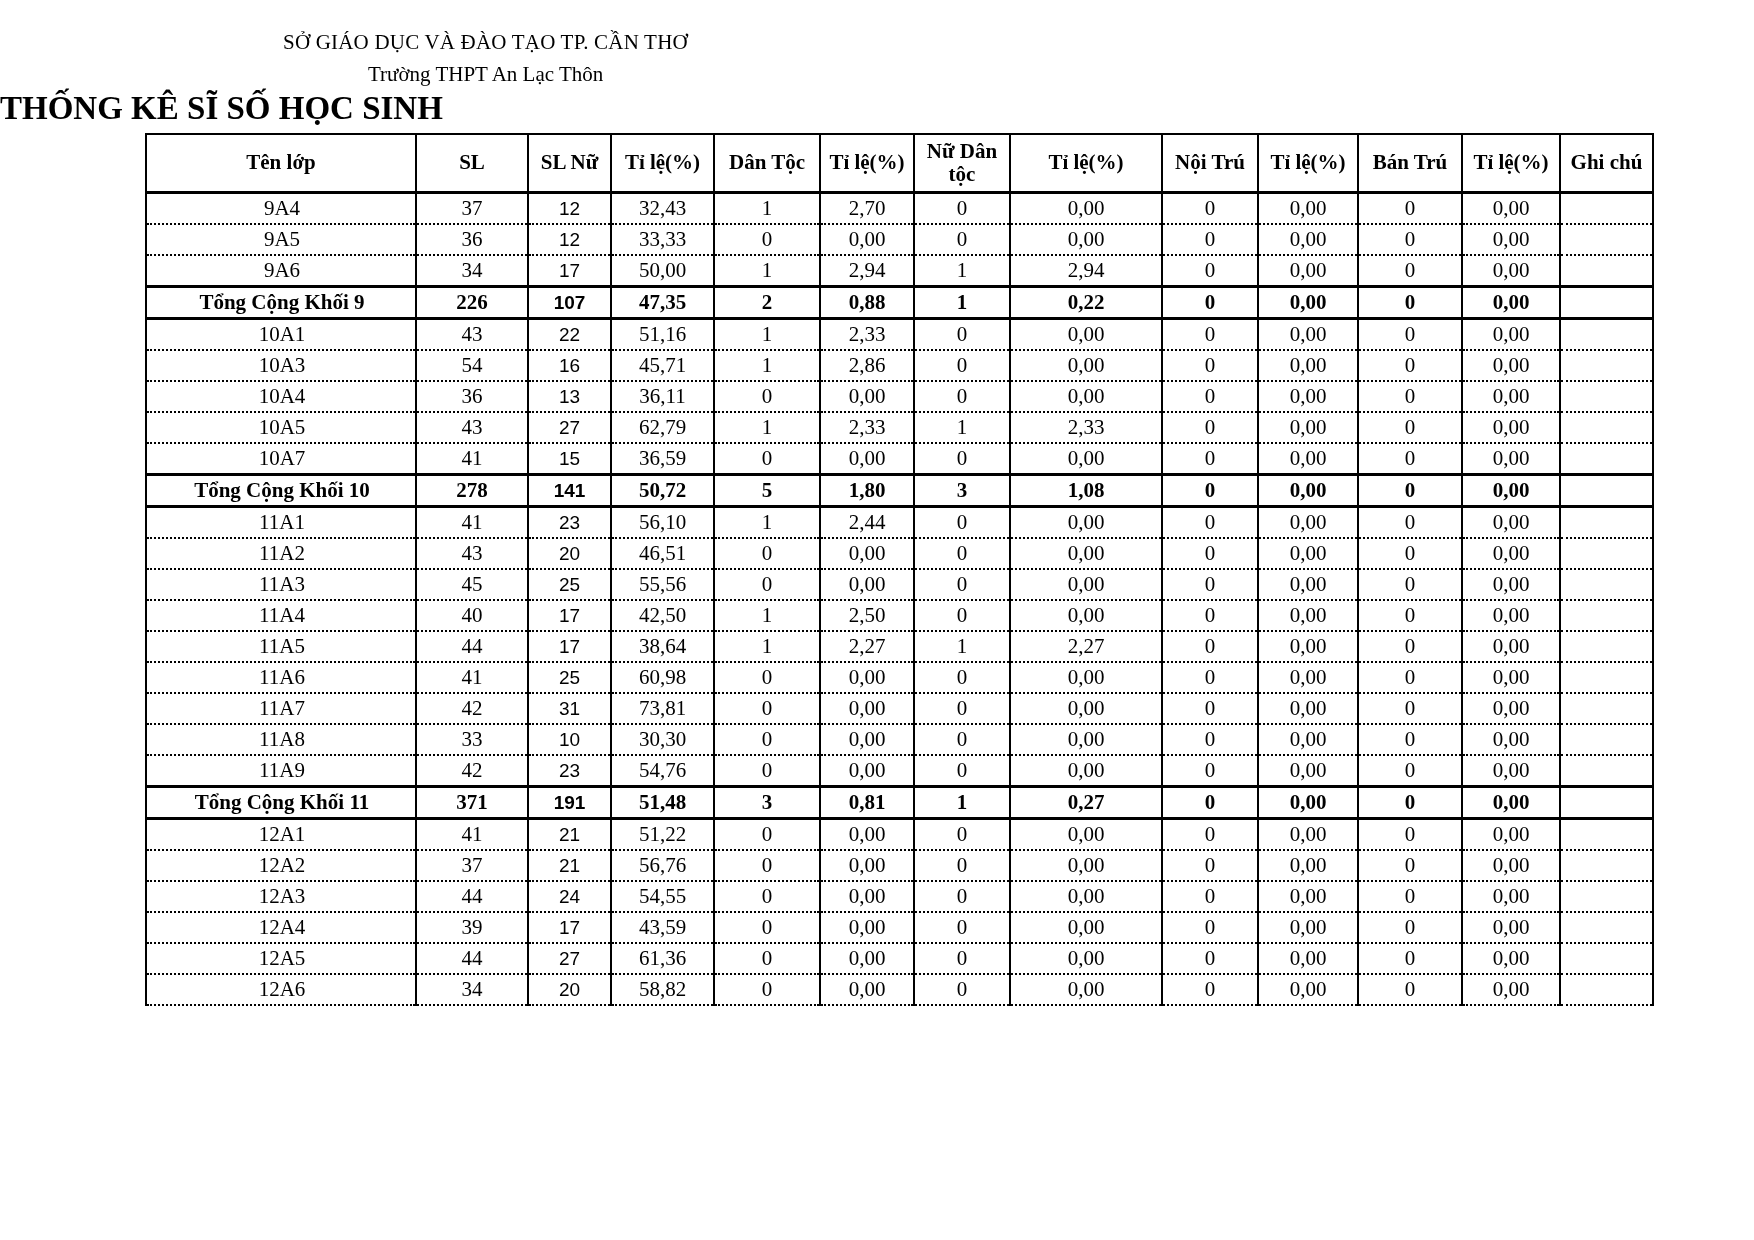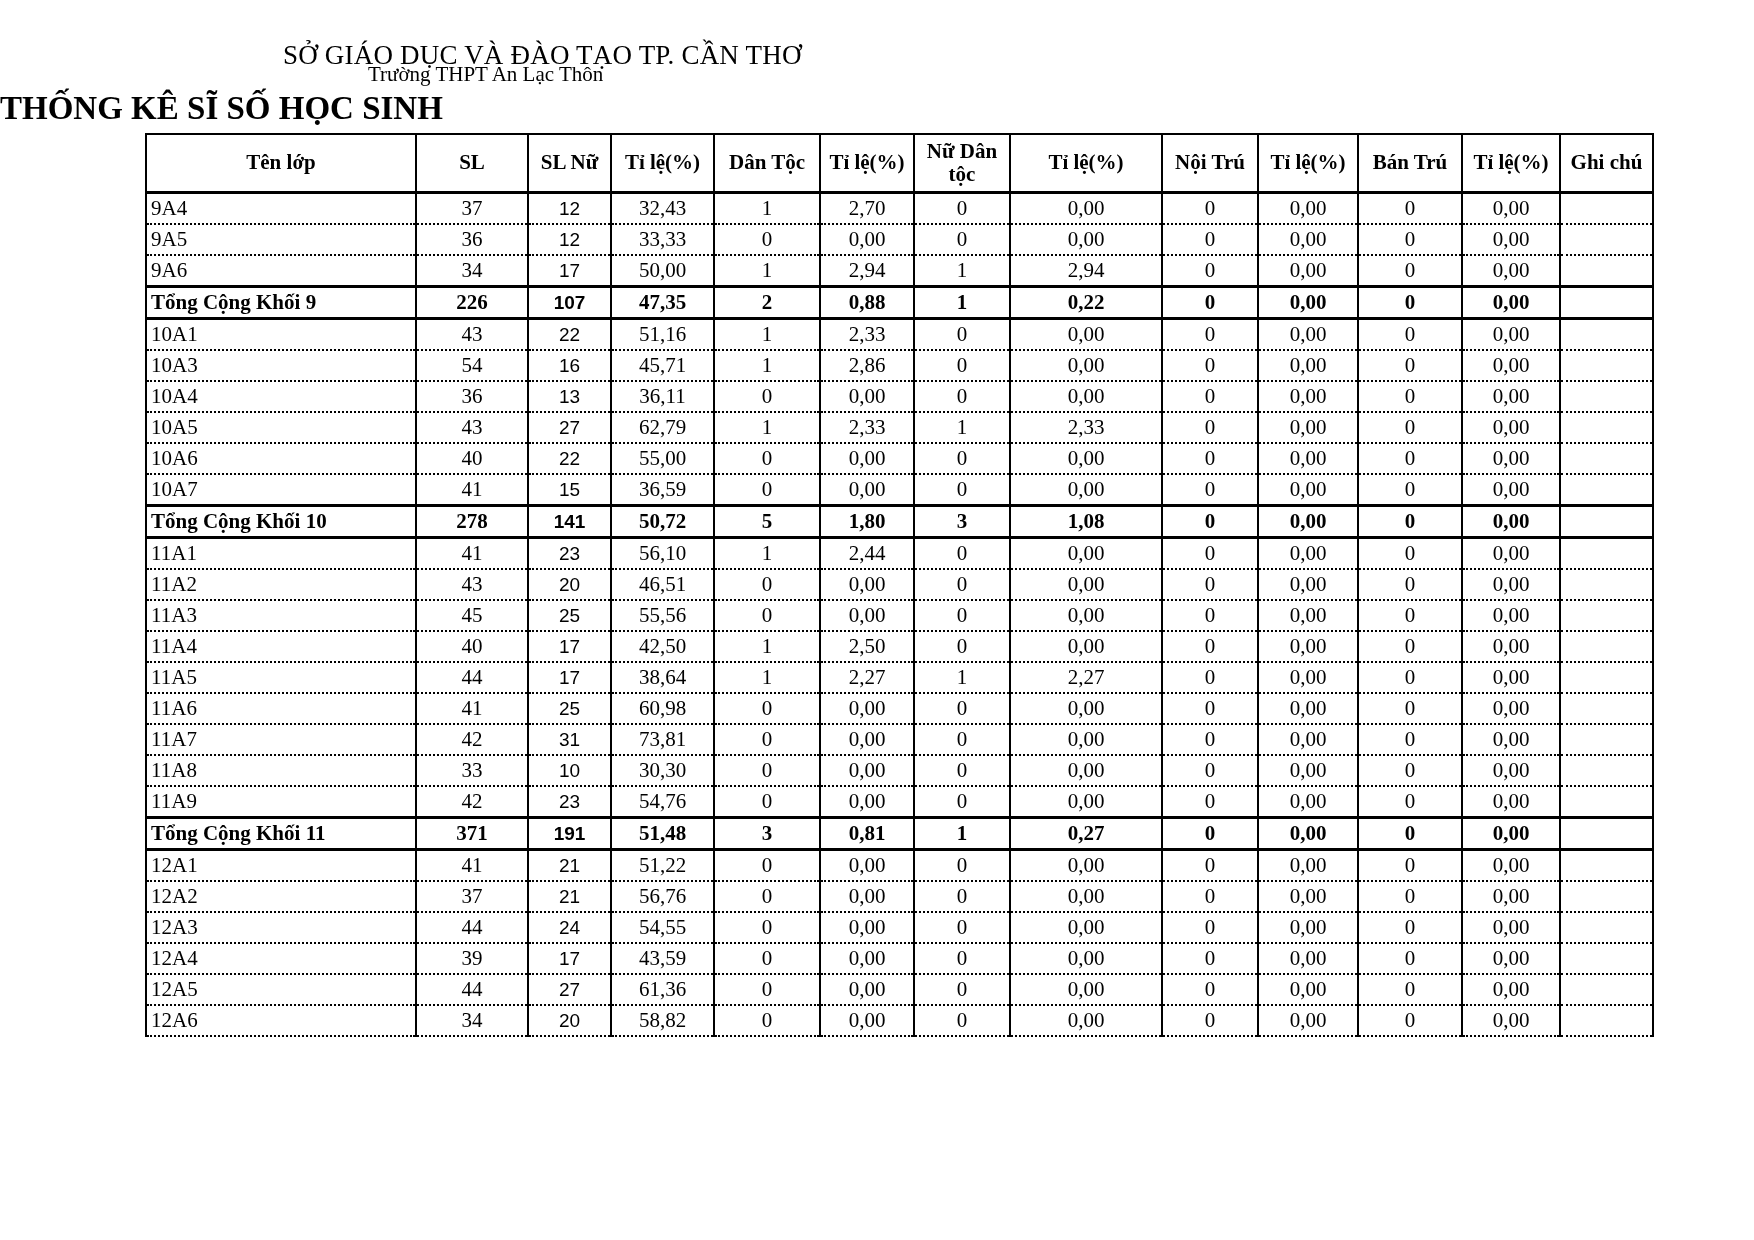--- a/index.html
+++ b/index.html
@@ -5,22 +5,22 @@
   html,body{margin:0;padding:0;}
   body{
     width:1754px;height:1240px;
     background:#ffffff;
     font-family:"Liberation Serif", serif;
     color:#000;
     overflow:hidden;
     position:relative;
   }
   .dept-line{
-    position:absolute;left:283px;top:40px;
-    font-size:27px;letter-spacing:.2px;white-space:nowrap;
+    position:absolute;left:283px;top:30px;
+    font-size:21px;letter-spacing:.2px;white-space:nowrap;
   }
   .school-line{
     position:absolute;left:368px;top:62px;
     font-size:21px;white-space:nowrap;
   }
   .doc-title{
     position:absolute;left:0;top:90px;width:1640px;
     font-size:33px;font-weight:bold;
     white-space:nowrap;
   }
@@ -47,21 +47,21 @@
     line-height:1.1;
   }
   table.stats td{
     height:29px;
     border-bottom:2px dotted #000;
     text-align:center;
     vertical-align:middle;
     white-space:nowrap;
   }
   table.stats td.label-cell{
-    text-align:left;
+    text-align:center;
     padding-left:4px;
   }
   table.stats td.sans{
     font-family:"Liberation Sans", sans-serif;
     font-size:19px;
   }
   table.stats tr.total td{
     font-weight:bold;
     border-top:3px solid #000;
     border-bottom:3px solid #000;
@@ -225,35 +225,20 @@
         <td>2,33</td>
         <td>1</td>
         <td>2,33</td>
         <td>0</td>
         <td>0,00</td>
         <td>0</td>
         <td>0,00</td>
         <td></td>
       </tr>
       <tr>
-        <td class="label-cell">10A6</td>
-        <td>40</td>
-        <td class="sans">22</td>
-        <td>55,00</td>
-        <td>0</td>
-        <td>0,00</td>
-        <td>0</td>
-        <td>0,00</td>
-        <td>0</td>
-        <td>0,00</td>
-        <td>0</td>
-        <td>0,00</td>
-        <td></td>
-      </tr>
-      <tr>
         <td class="label-cell">10A7</td>
         <td>41</td>
         <td class="sans">15</td>
         <td>36,59</td>
         <td>0</td>
         <td>0,00</td>
         <td>0</td>
         <td>0,00</td>
         <td>0</td>
         <td>0,00</td>

